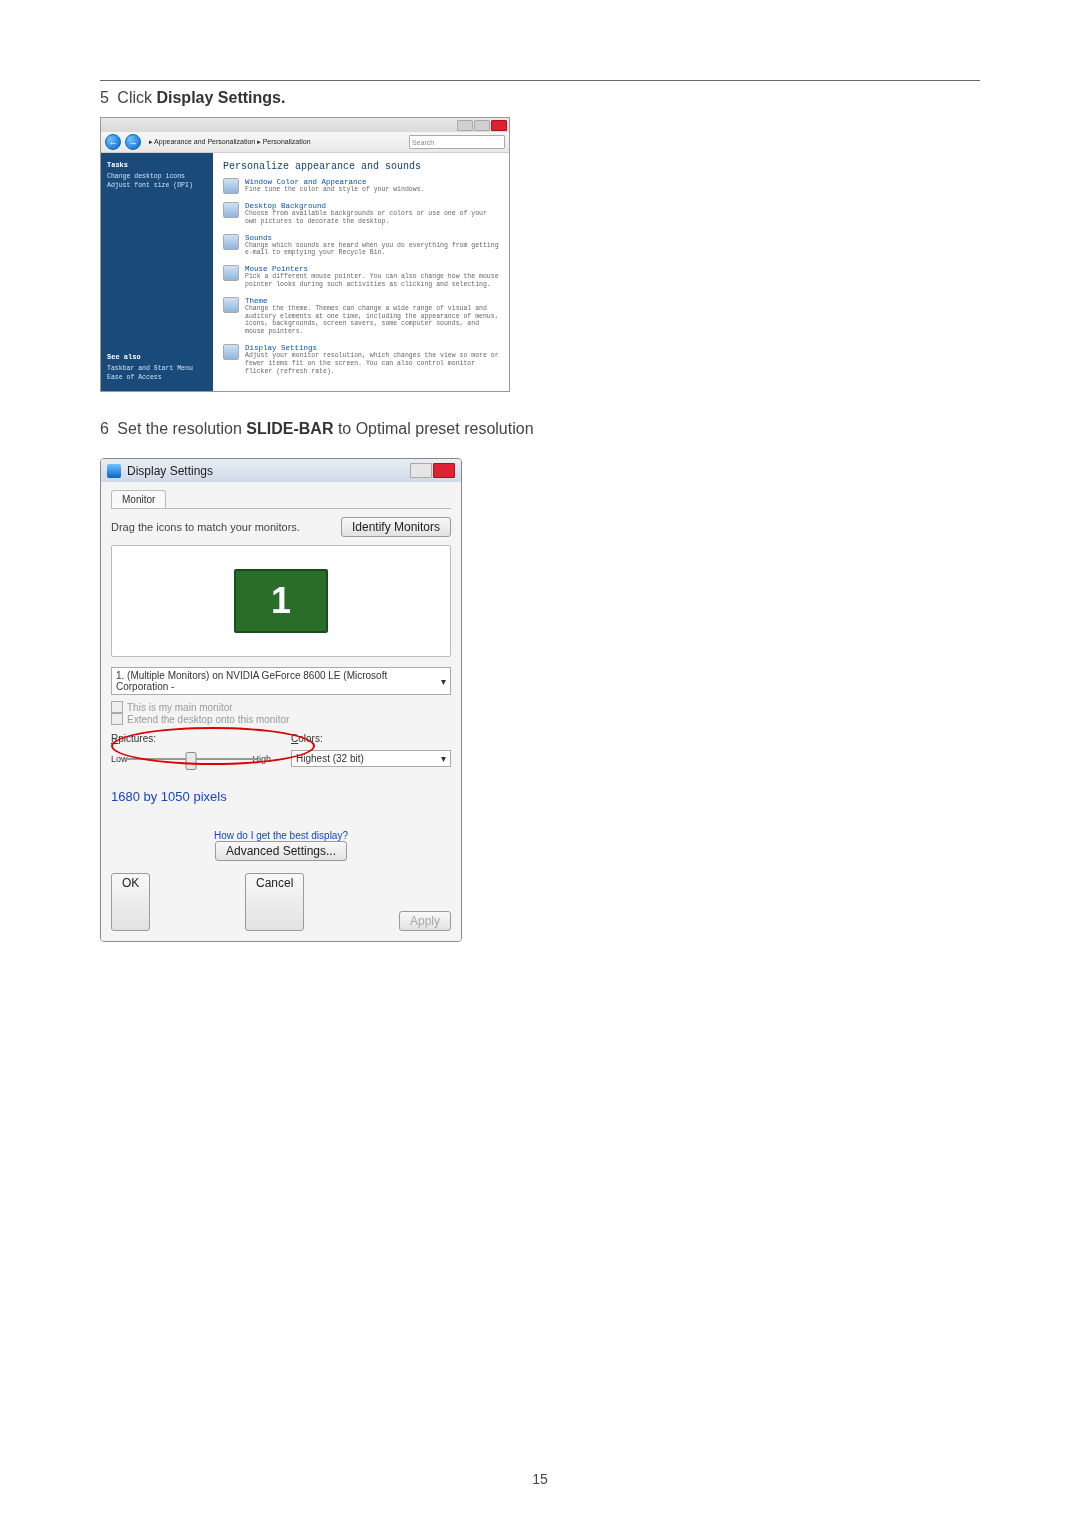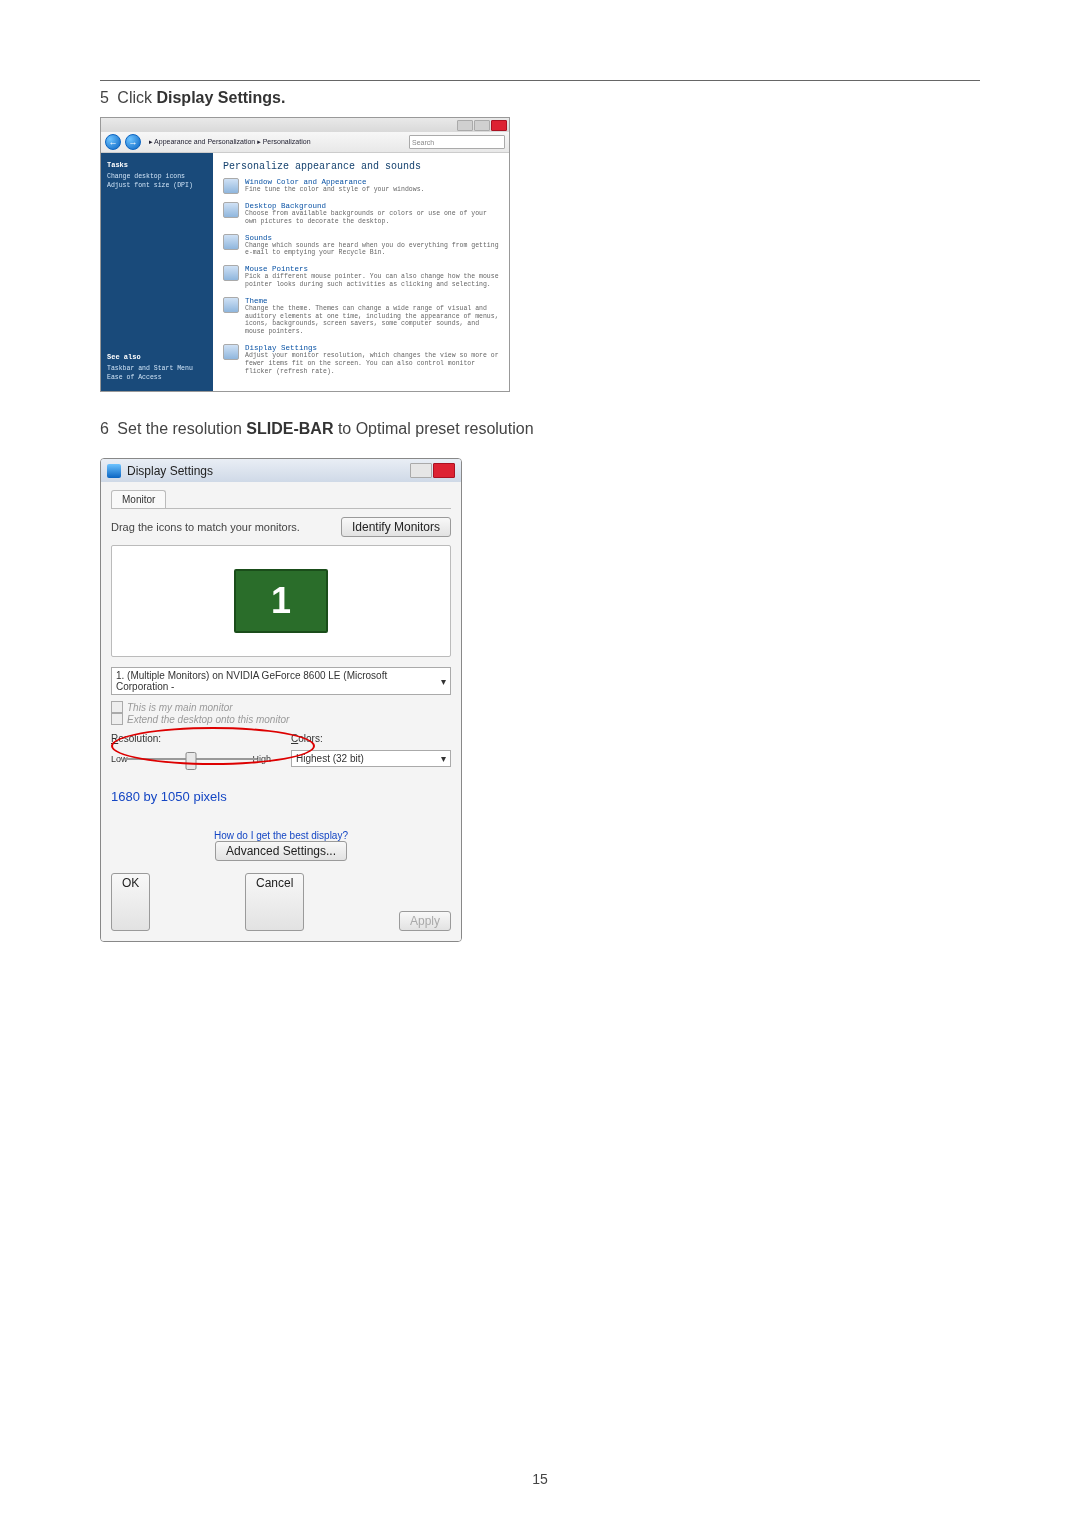--- a/index.html
+++ b/index.html
@@ -133,21 +133,21 @@
     width:90px;height:60px;background:#2a6d2a;border:2px solid #1a4d1a;
     display:flex;align-items:center;justify-content:center;color:#fff;
     font-size:36px;font-weight:bold;border-radius:2px;
   }
   .dropdown {
     border:1px solid #aaa; background:#fff; padding:2px 4px; font-size:10px;
     color:#333; width:100%; box-sizing:border-box;
     display:flex; justify-content:space-between; align-items:center;
   }
   .greyed { color:#9a9a9a; }
-  .chk { display:flex; gap:4px; align-items:center; font-size:10px;font-style:italic; }
+  .chk { display:flex; gap:4px; align-items:center; font-size:10px; }
   .chk .box { width:10px;height:10px;border:1px solid #aaa;background:#eee; }
   .cols { display:flex; gap:20px; margin-top:8px; }
   .col { flex:1; }
   .lbl { font-size:10px; color:#333; }
   .lbl u { text-decoration:underline; }
   .slider {
     margin-top:6px; position:relative; height:26px;
   }
   .slider .track {
     position:absolute; left:14px; right:14px; top:8px; height:2px; background:#999;
@@ -298,21 +298,21 @@
         <div class="box"></div>
         <span>This is my main monitor</span>
       </div>
       <div class="chk greyed">
         <div class="box"></div>
         <span>Extend the desktop onto this monitor</span>
       </div>
 
       <div class="cols">
         <div class="col" style="position:relative;">
-          <div class="lbl"><u>R</u><span>esolution:</span></div>
+          <div class="lbl"><u>R</u><span>pictures:</span></div>
           <div class="slider">
             <span class="slend lo">Low</span>
             <span class="slend hi">High</span>
             <div class="track"></div>
             <div class="thumb"></div>
           </div>
           <div class="rescaption">1680 by 1050 pixels</div>
           <div class="redoval"></div>
         </div>
         <div class="col">

